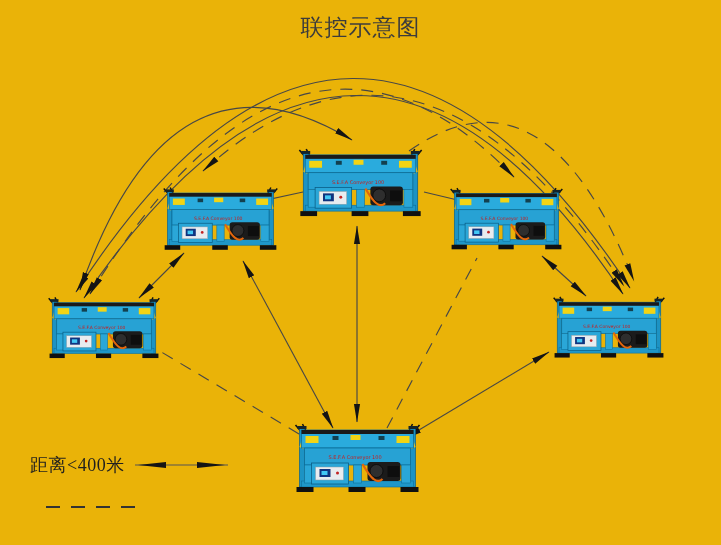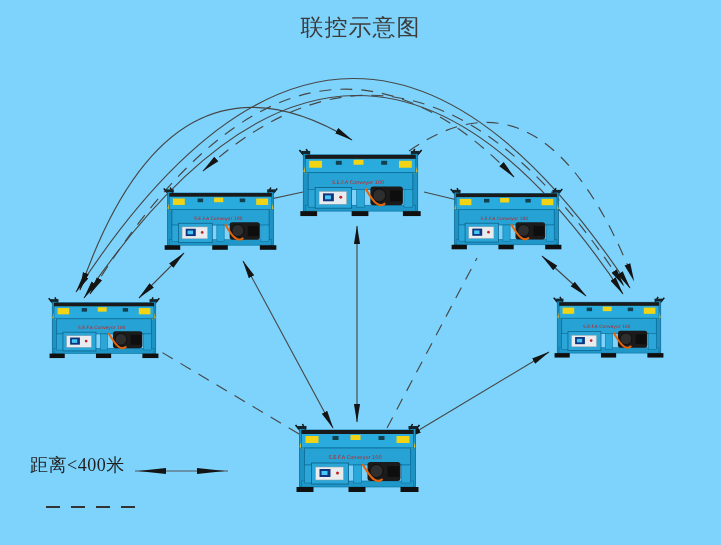--- a/index.html
+++ b/index.html
@@ -1,24 +1,24 @@
 <!DOCTYPE html>
 <html><head>
 <meta charset="utf-8">
 <style>
   html,body{margin:0;padding:0;background:#fff;}
-  .canvas{position:relative;width:721px;height:545px;background:#7dd3fc;overflow:hidden;
+  .canvas{position:relative;width:721px;height:545px;background:#eab308;overflow:hidden;
           font-family:"Liberation Sans",sans-serif;}
   .title{position:absolute;top:12px;left:0;right:0;margin:0;text-align:center;
          font-size:23px;font-weight:500;color:#3c3c3c;letter-spacing:1px;
          font-family:"Liberation Sans",sans-serif;}
   #diagram{position:absolute;left:0;top:0;}
   .conn{fill:none;stroke:#474747;stroke-width:1.15px;}
   .conn.dashed{stroke-dasharray:12 9;}
-  .legend-row{position:absolute;display:flex;align-items:flex-end;}
+  .legend-row{position:absolute;display:flex;align-items:center;}
   .legend-row.near{top:453px;left:30px;}
   .legend-row.far{top:501px;left:36px;}
   .legend-label{font-size:18px;color:#1f1f1f;font-family:"Liberation Serif","DejaVu Serif",serif;
                 letter-spacing:0.5px;white-space:nowrap;}
   .legend-glyph{margin-left:9px;display:block;}
 </style>
 </head>
 <body>
 
 <div class="canvas">

